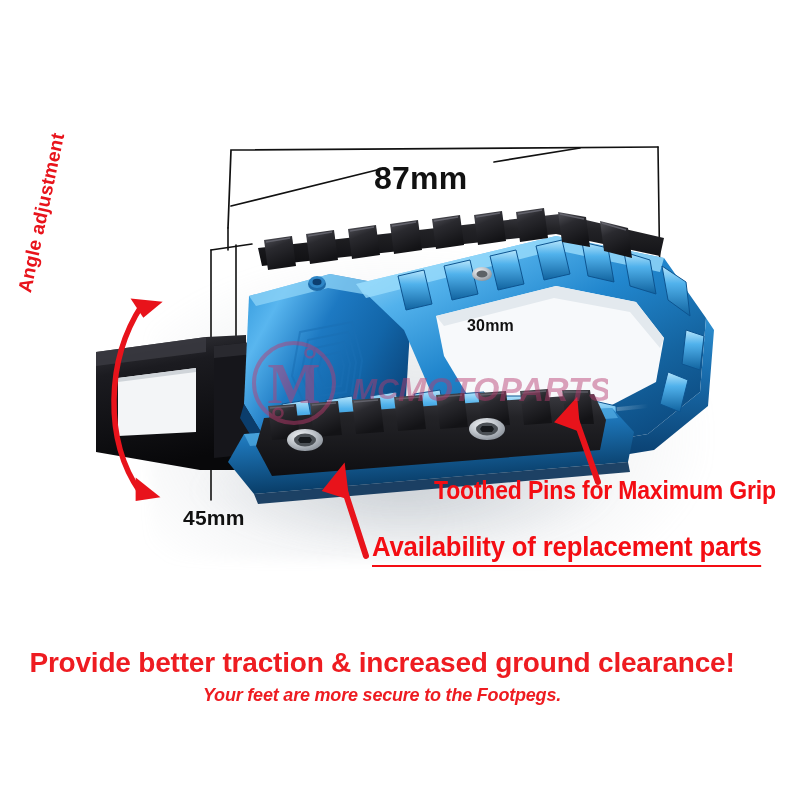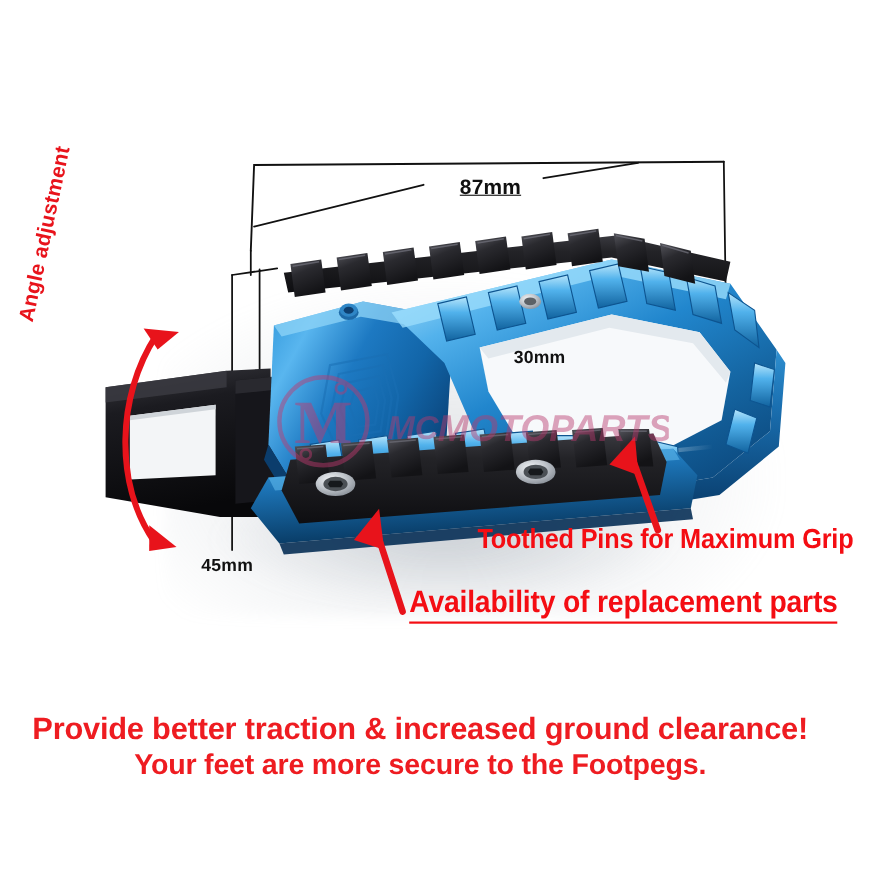--- a/index.html
+++ b/index.html
@@ -47,23 +47,23 @@
 
   
   .dim-label {
     position: absolute;
     font-family: "Liberation Sans", sans-serif;
     font-weight: bold;
     color: #111111;
     white-space: nowrap;
     letter-spacing: 0.2px;
   }
-  #dim-87 { left: 418px; top: 160px; font-size: 19px; text-decoration: underline; }
+  #dim-87 { left: 374px; top: 160px; font-size: 32px; }
   #dim-30 { left: 467px; top: 317px; font-size: 16px; }
-  #dim-45 { left: 183px; top: 506px; font-size: 16px; }
+  #dim-45 { left: 183px; top: 506px; font-size: 21px; }
 
   .angle-label {
     position: absolute;
     left: 14px;
     top: 290px;
     width: 210px;
     font-family: "Liberation Sans", sans-serif;
     font-weight: bold;
     font-size: 19px;
     color: #e8131b;
@@ -103,21 +103,21 @@
     width: 764px;
     text-align: center;
     font-family: "Liberation Sans Narrow", "Liberation Sans", sans-serif;
     font-weight: bold;
     font-size: 28px;
     line-height: 33px;
     color: #ee1c21;
     letter-spacing: -0.2px;
   }
   .bottom-caption span { display: block; }
-  #caption-line2 { font-size: 26px; }
+  #caption-line2 { font-size: 18px; font-style: italic; }
 
   
   .watermark {
     position: absolute;
     left: 248px;
     top: 337px;
     width: 360px;
     height: 92px;
     pointer-events: none;
   }

